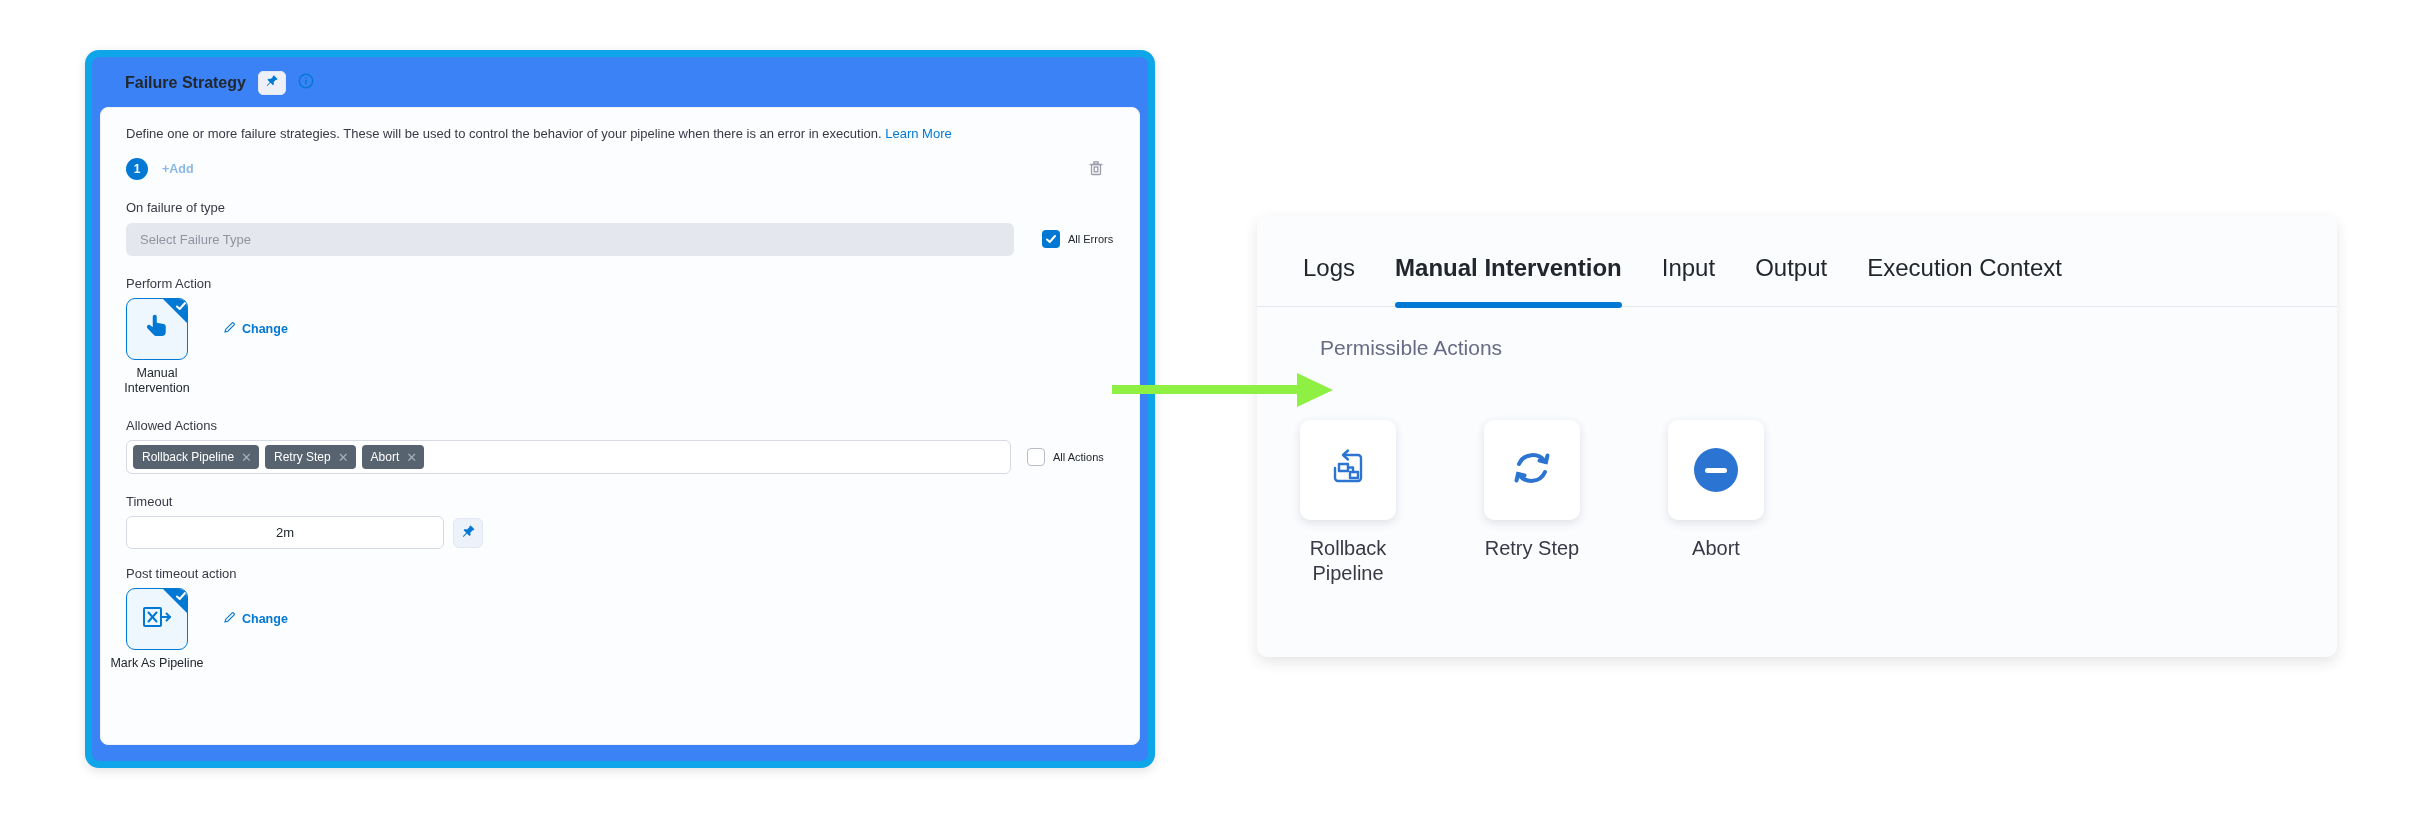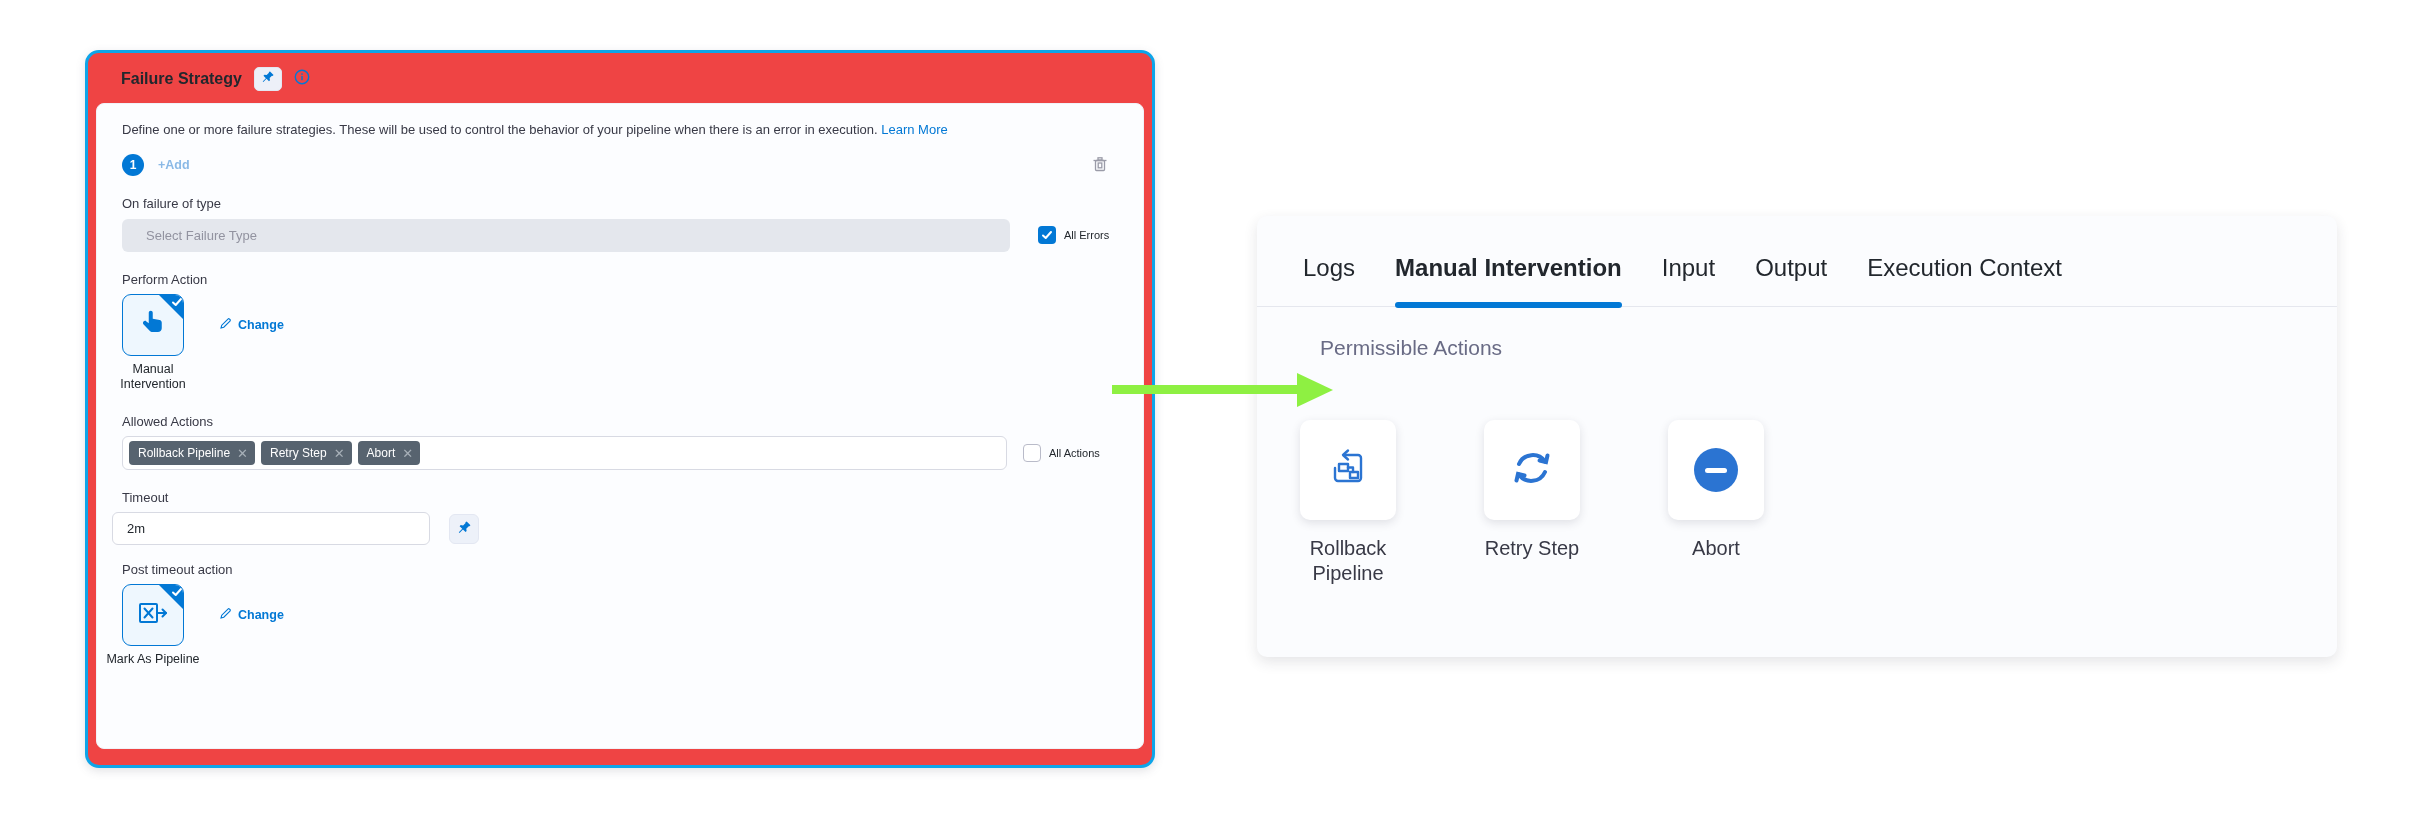--- a/index.html
+++ b/index.html
@@ -2,42 +2,42 @@
 <html><head>
 <meta charset="utf-8">
 <style>
   * { margin:0; padding:0; box-sizing:border-box; }
   html,body { background:#ffffff; }
   body { width:2412px; height:836px; font-family:"Liberation Sans", sans-serif; position:relative; overflow:hidden; }
 
   
   .left-panel {
     position:absolute; left:85px; top:50px; width:1070px; height:718px;
-    background:#ef4444; border:3px solid #0ea5e9; border-radius:14px;
+    background:#3b82f6; border:7px solid #0ea5e9; border-radius:14px;
     box-shadow:0 3px 10px rgba(96,97,112,0.18);
   }
   .lp-header { display:flex; align-items:center; gap:12px; padding:14px 0 0 33px; }
   .lp-title { font-size:16px; font-weight:700; color:#22272d; }
   .pin-btn { width:28px; height:24px; background:#edf0f8; border:1px solid #e3e7f2; border-radius:5px;
              display:flex; align-items:center; justify-content:center; cursor:pointer; }
   .inner-card {
     position:absolute; left:8px; right:8px; top:50px; bottom:16px;
     background:#fcfdff; border:1px solid #f0f2f8; border-radius:8px;
   }
   .desc { position:absolute; left:25px; top:18px; font-size:13px; color:#383946; }
   .link { color:#0278d5; cursor:pointer;margin-top:43px; }
   .strategy-row { position:absolute; left:25px; top:50px; display:flex; align-items:center; gap:14px; }
   .index-badge { width:22px; height:22px; border-radius:50%; background:#0278d5; color:#fff;
                  font-size:12px; font-weight:700; display:flex; align-items:center; justify-content:center; cursor:pointer; }
   .add-link { color:#8ab9e6; font-size:12.5px; font-weight:600; cursor:pointer; }
   .trash { position:absolute; right:35px; top:52px; cursor:pointer; }
 
   .field-label { position:absolute; left:25px; font-size:13px; color:#383946; }
   .sel-input { position:absolute; left:25px; top:115px; width:888px; height:33px; background:#e4e7ed;
-               border:none; border-radius:6px; padding:0 24px; font-size:13px; color:#9293a0;
+               border:none; border-radius:6px; padding:0 14px; font-size:13px; color:#9293a0;
                font-family:"Liberation Sans", sans-serif; }
   .sel-input::placeholder { color:#9293a0; opacity:1; }
 
   .check-row { position:absolute; display:flex; align-items:center; gap:8px; cursor:pointer; }
   .cb { width:18px; height:18px; border-radius:4px; display:flex; align-items:center; justify-content:center; }
   .cb.checked { background:#0278d5; }
   .cb.empty { background:#fff; border:1.5px solid #b9bbc9; }
   .cb-label { font-size:11px; color:#22272d; }
 
   .action-card { position:absolute; left:25px; width:62px; height:62px; background:#eef7fe;
@@ -51,23 +51,23 @@
   .card-caption { position:absolute; left:9px; width:94px; text-align:center; font-size:12.5px;
                   color:#22272d; line-height:15px; }
 
   .tags-input { position:absolute; left:25px; top:332px; width:885px; height:34px; background:#fff;
                 border:1px solid #d8dae3; border-radius:6px; display:flex; align-items:center;
                 gap:6px; padding:0 6px; cursor:text; }
   .tag { background:#57636f; color:#fff; font-size:12px; height:24px; border-radius:4px;
          display:flex; align-items:center; padding:0 7px 0 9px; cursor:pointer; white-space:nowrap; }
   .tag-x { color:#a7b0b8; font-size:13px; margin-left:7px; cursor:pointer; }
 
-  .timeout-input { position:absolute; left:15px; top:408px; width:318px; height:33px; background:#fff;
+  .timeout-input { position:absolute; left:25px; top:408px; width:318px; height:33px; background:#fff;
                    border:1px solid #d8dae3; border-radius:6px; padding:0 14px; font-size:13px;
-                   color:#22272d; font-family:"Liberation Sans", sans-serif; }
+                   color:#22272d; font-family:"Liberation Sans", sans-serif;text-align:center; }
   .pin-btn2 { position:absolute; left:352px; top:410px; width:30px; height:30px; background:#edf1f9;
               border:1px solid #e3e7f2; border-radius:6px; display:flex; align-items:center;
               justify-content:center; cursor:pointer; }
 
   
   .arrow-line { position:absolute; left:1112px; top:385px; width:186px; height:9px; background:#8ef042; z-index:5; }
   .arrow-head { position:absolute; left:1297px; top:373px; width:0; height:0; z-index:5;
                 border-top:17px solid transparent; border-bottom:17px solid transparent;
                 border-left:36px solid #8ef042; }
 

